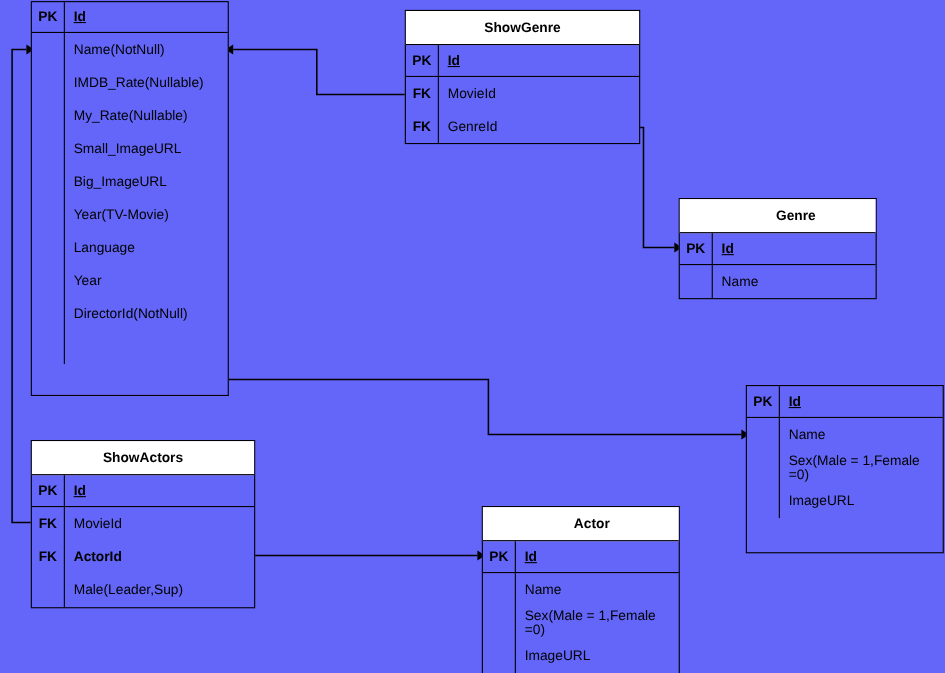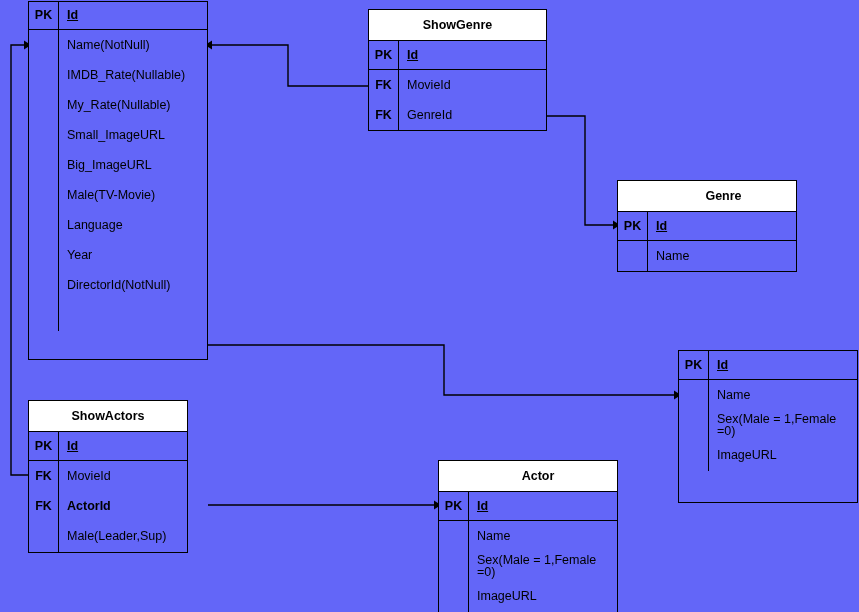--- a/index.html
+++ b/index.html
@@ -137,28 +137,28 @@
           <div class="keycell" style="height: 30px;"></div>
           <div class="keycell" style="height: 30px;"></div>
           <div class="keycell" style="height: 31px;"></div>
         </div>
         <div class="fieldcol">
           <div class="fieldcell" style="height: 30px;">Name(NotNull)</div>
           <div class="fieldcell" style="height: 30px;">IMDB_Rate(Nullable)</div>
           <div class="fieldcell" style="height: 30px;">My_Rate(Nullable)</div>
           <div class="fieldcell" style="height: 30px;">Small_ImageURL</div>
           <div class="fieldcell" style="height: 30px;">Big_ImageURL</div>
-          <div class="fieldcell" style="height: 30px;">Male(TV-Movie)</div>
+          <div class="fieldcell" style="height: 30px;">Year(TV-Movie)</div>
           <div class="fieldcell" style="height: 30px;">Language</div>
           <div class="fieldcell" style="height: 30px;">Year</div>
           <div class="fieldcell" style="height: 31px;">DirectorId(NotNull)</div>
         </div>
       </div>
     </div>
-    <div class="entity" style="left: 368px; top: 9px; width: 179px; height: 122px;">
+    <div class="entity" style="left: 368px; top: 9px; width: 214px; height: 122px;">
       <div class="entity-title" style="height: 31px;">ShowGenre</div>
       <div class="section" style="height: 29px;">
         <div class="keycol" style="width: 30px;">
           <div class="keycell" style="height: 29px;">PK</div>
         </div>
         <div class="fieldcol">
           <div class="fieldcell pk-field" style="height: 29px;">Id</div>
         </div>
       </div>
       <div class="section" style="height: 60px;">
@@ -206,21 +206,21 @@
           <div class="keycell" style="height: 30px;"></div>
           <div class="keycell" style="height: 31px;"></div>
         </div>
         <div class="fieldcol">
           <div class="fieldcell" style="height: 30px;">Name</div>
           <div class="fieldcell" style="height: 30px;">Sex(Male = 1,Female =0)</div>
           <div class="fieldcell" style="height: 31px;">ImageURL</div>
         </div>
       </div>
     </div>
-    <div class="entity" style="left: 28px; top: 400px; width: 160px; height: 153px;">
+    <div class="entity" style="left: 28px; top: 400px; width: 204px; height: 153px;">
       <div class="entity-title" style="height: 31px;">ShowActors</div>
       <div class="section" style="height: 29px;">
         <div class="keycol" style="width: 30px;">
           <div class="keycell" style="height: 29px;">PK</div>
         </div>
         <div class="fieldcol">
           <div class="fieldcell pk-field" style="height: 29px;">Id</div>
         </div>
       </div>
       <div class="section" style="height: 91px;">

